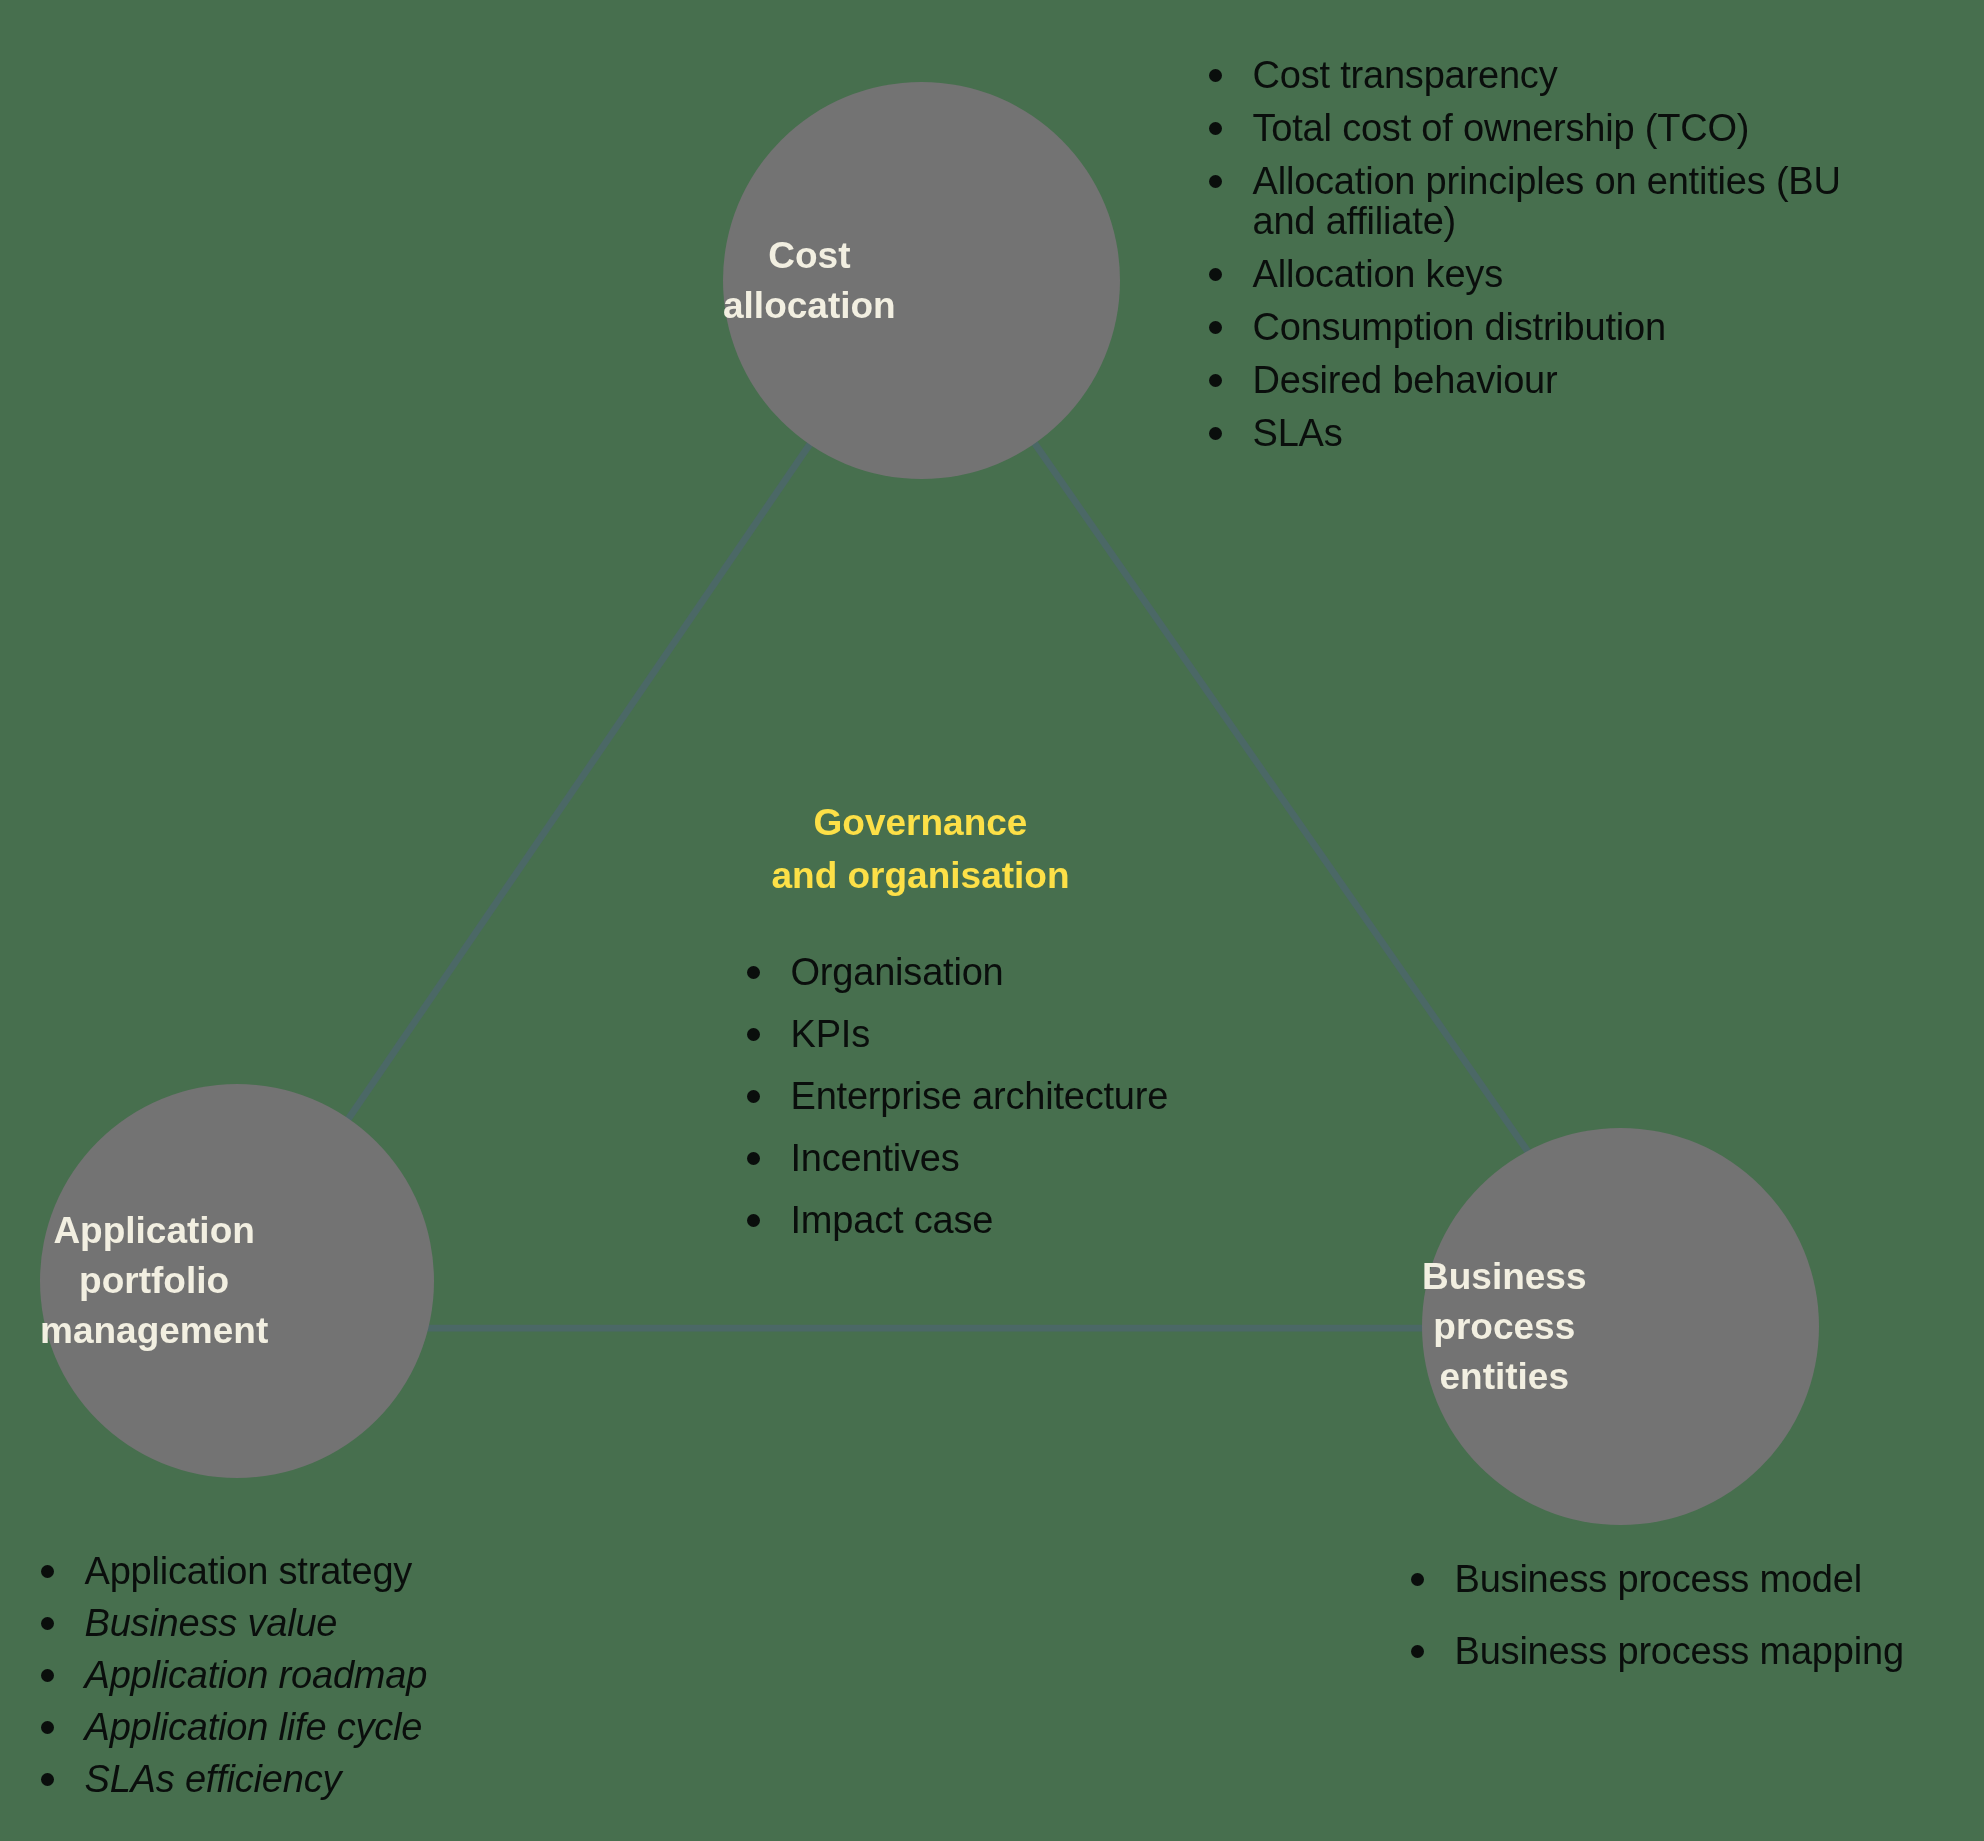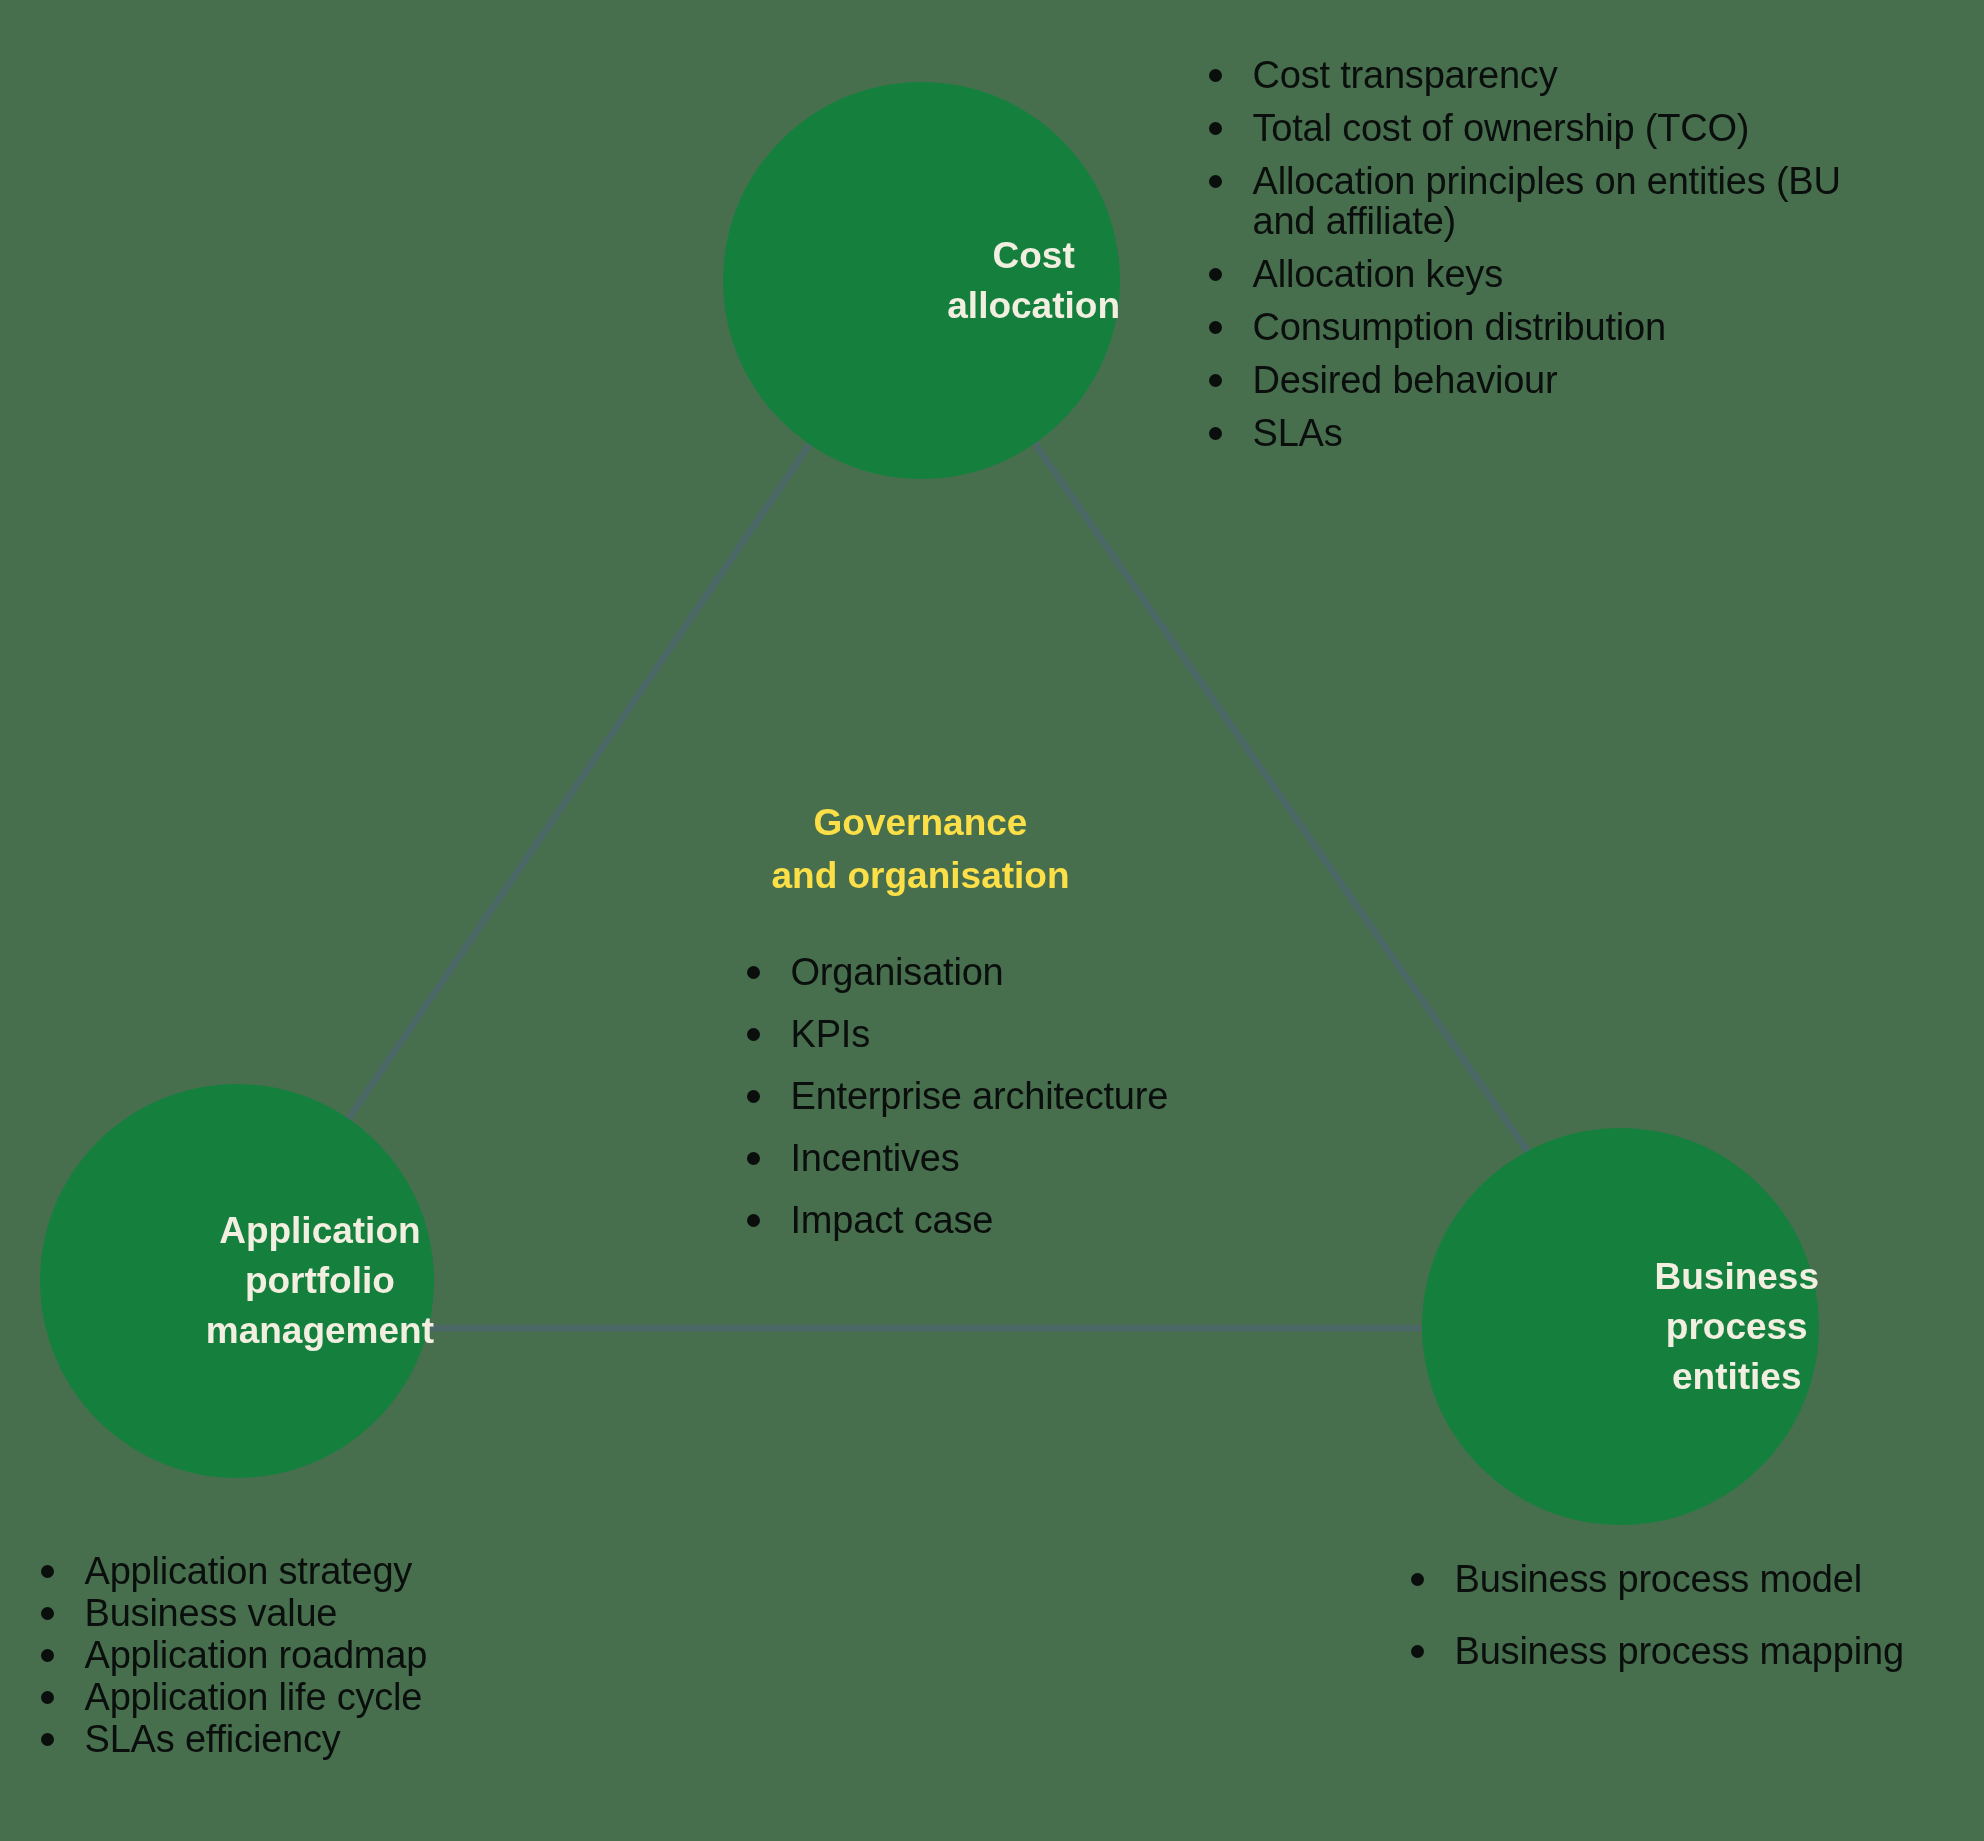--- a/index.html
+++ b/index.html
@@ -26,25 +26,25 @@
   }
   .connectors line {
     stroke: #4b6866;
     stroke-width: 9;
   }
 
   
   .circle {
     position: absolute;
     border-radius: 50%;
-    background: #15803d;
+    background: #737373;
     z-index: 1;
     display: flex;
     align-items: center;
-    justify-content: flex-end;
+    justify-content: flex-start;
     text-align: center;
   }
   .circle .label {
     color: #f2efe1;
     font-size: 37px;
     font-weight: bold;
     line-height: 50px;
   }
   .circle .label span { display: block; }
 
@@ -79,21 +79,21 @@
   }
   .blist .txt { flex: 1 1 auto; }
 
   .list-cost-allocation { left: 1209px; top: 55px; width: 634px; }
   .list-cost-allocation li + li { margin-top: 13px; }
 
   .list-governance { left: 747px; top: 952px; width: 580px; }
   .list-governance li + li { margin-top: 22px; }
 
   .list-application-portfolio { left: 41px; top: 1551px; width: 580px; }
-  .list-application-portfolio li + li { margin-top: 2px; }
+  .list-application-portfolio li + li { margin-top: 12px; font-style: italic; }
 
   .list-business-process { left: 1411px; top: 1559px; width: 534px; }
   .list-business-process li + li { margin-top: 32px; }
 
   
   .center-title {
     position: absolute;
     left: 615px;
     top: 796px;
     width: 611px;

